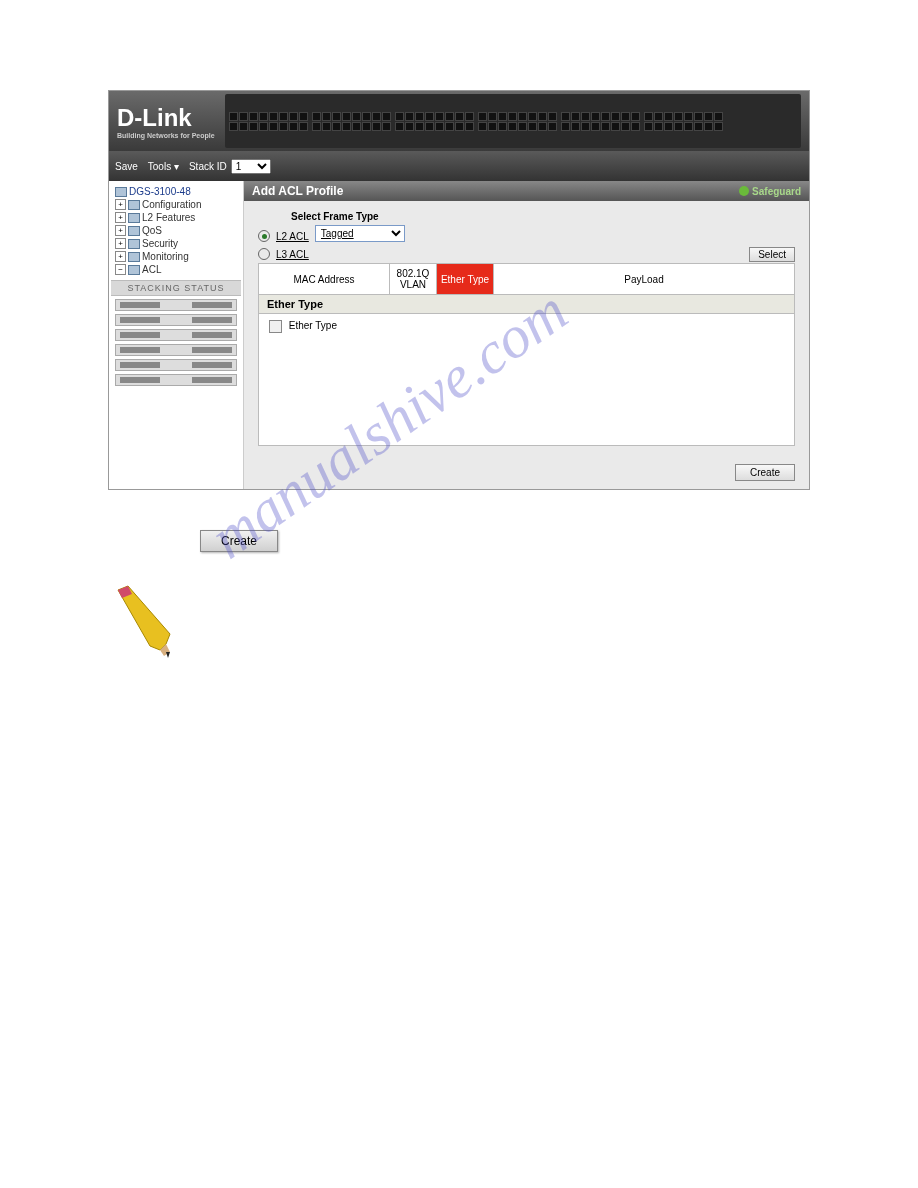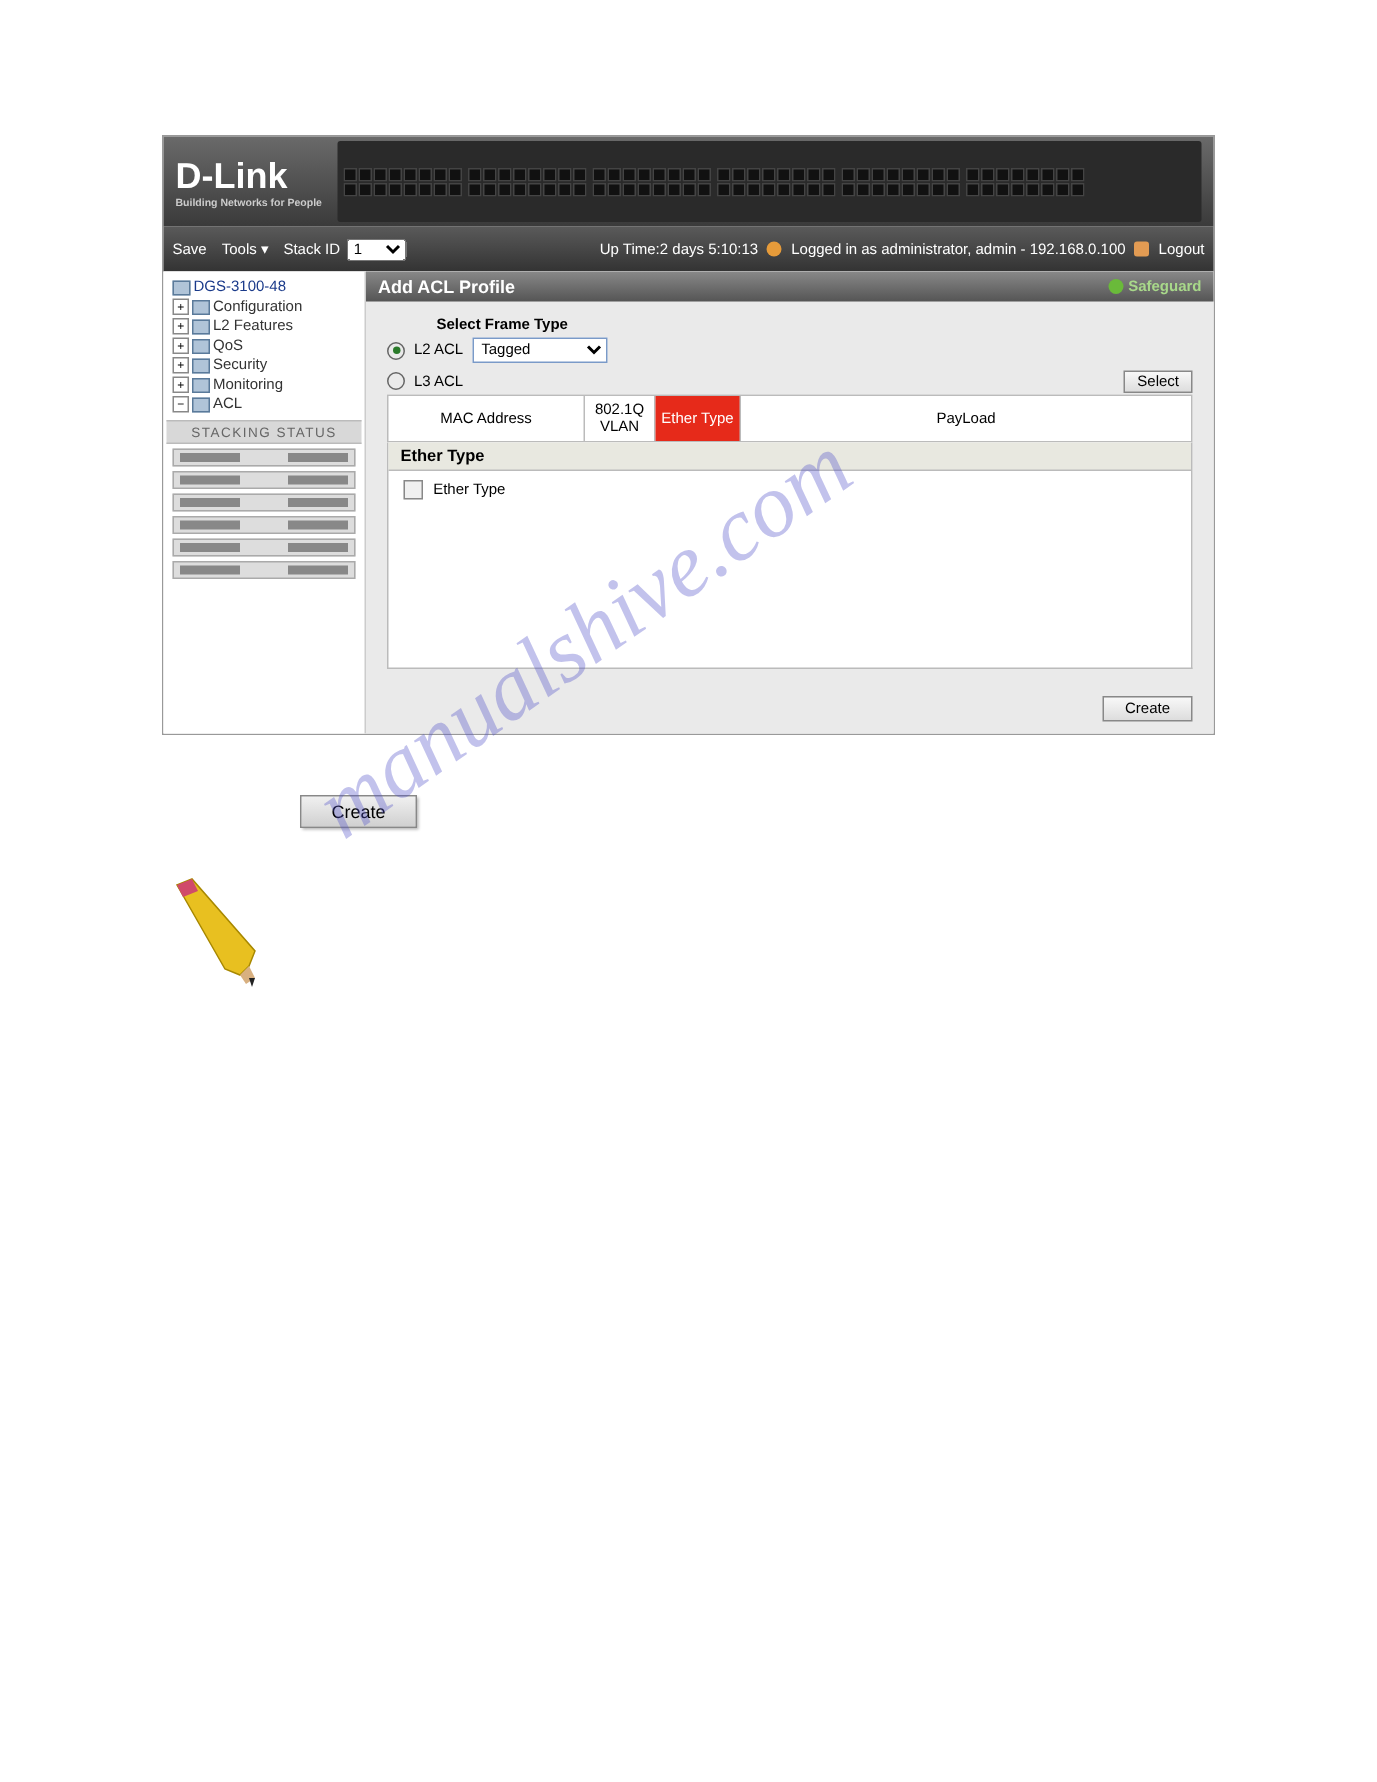--- a/index.html
+++ b/index.html
@@ -123,21 +123,21 @@
   margin-left: auto;
   color: #a8d88a;
   font-size: 10px;
   display: flex;
   align-items: center;
   gap: 3px;
 }
 .safeguard-icon { width: 10px; height: 10px; background: #6aba3a; border-radius: 50%; display:inline-block; }
 .form-area { padding: 10px 14px; }
 .form-label { font-weight: bold; font-size: 10px; margin-left: 33px; }
-.radio-row { display: flex; align-items: center; gap: 6px; margin: 3px 0; font-size: 10px; }
+.radio-row { display: flex; align-items: flex-end; gap: 6px; margin: 3px 0; font-size: 10px; text-decoration: underline; }
 .radio-dot { width: 10px; height: 10px; border: 1px solid #666; border-radius: 50%; display:inline-flex; align-items:center; justify-content:center; }
 .radio-dot.checked::after { content:''; width:5px; height:5px; background:#2a7a2a; border-radius:50%; }
 .frame-select {
   font-size: 10px;
   width: 90px;
   border: 1px solid #7a9ac8;
   background: #fff;
   padding: 1px;
 }
 .select-row { display: flex; align-items: center; }
@@ -372,27 +372,20 @@
   <div class="menu-bar">
     <div class="menu-left">
       <span class="menu-item-save">Save</span>
       <span class="menu-item-tools">Tools ▾</span>
       <span class="stack-id">
         <span>Stack ID</span>
         <select class="stack-select">
           <option>1</option>
         </select>
       </span>
-    </div>
-    <div class="menu-right">
-      <span>Up Time:2 days 5:10:13</span>
-      <span class="user-icon"></span>
-      <span>Logged in as administrator, admin - 192.168.0.100</span>
-      <span class="logout-icon"></span>
-      <span>Logout</span>
     </div>
   </div>
 
   <div class="body-area">
     <div class="sidebar">
       <div class="tree-root">
         <div class="tree-item">
           <span class="tree-icon"></span>
           <span class="tree-link">DGS-3100-48</span>
         </div>

